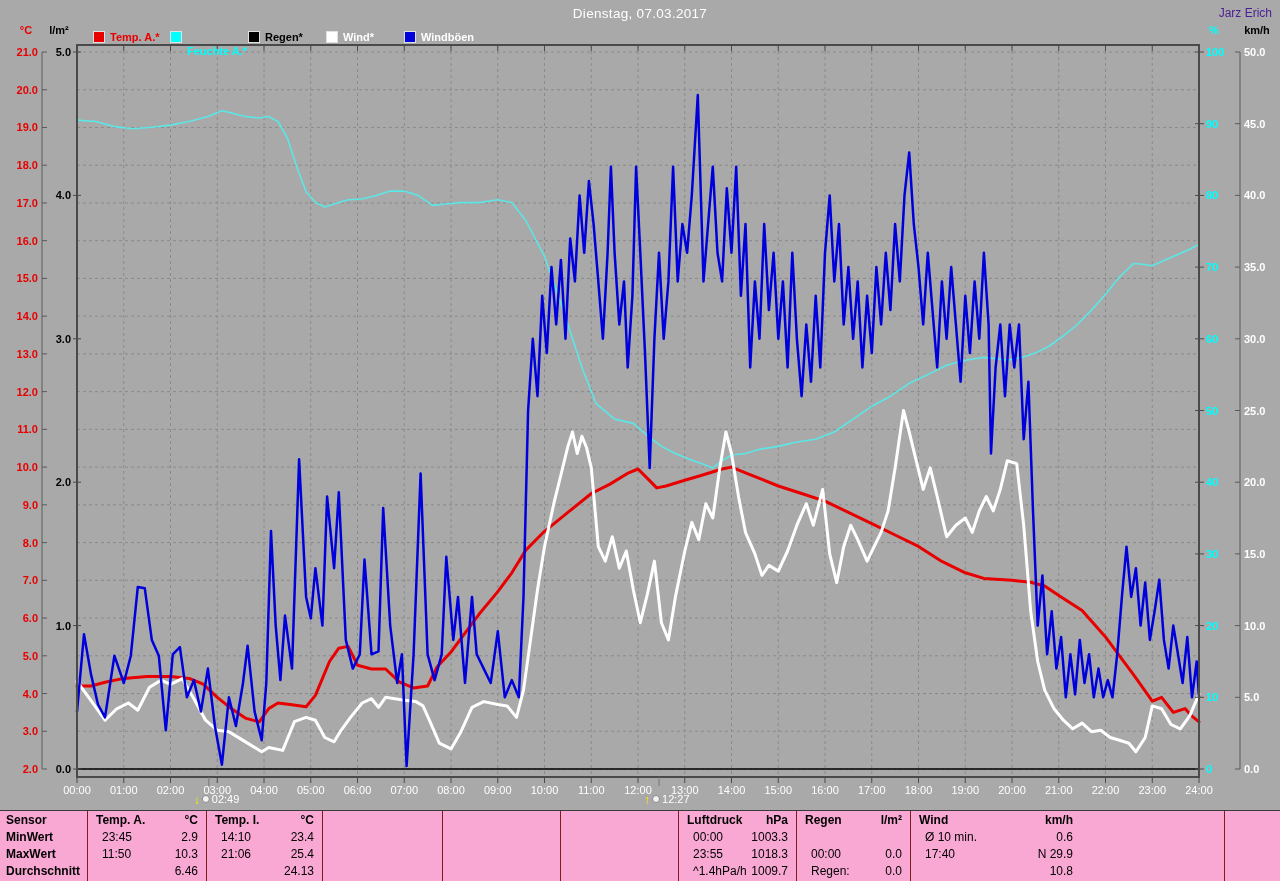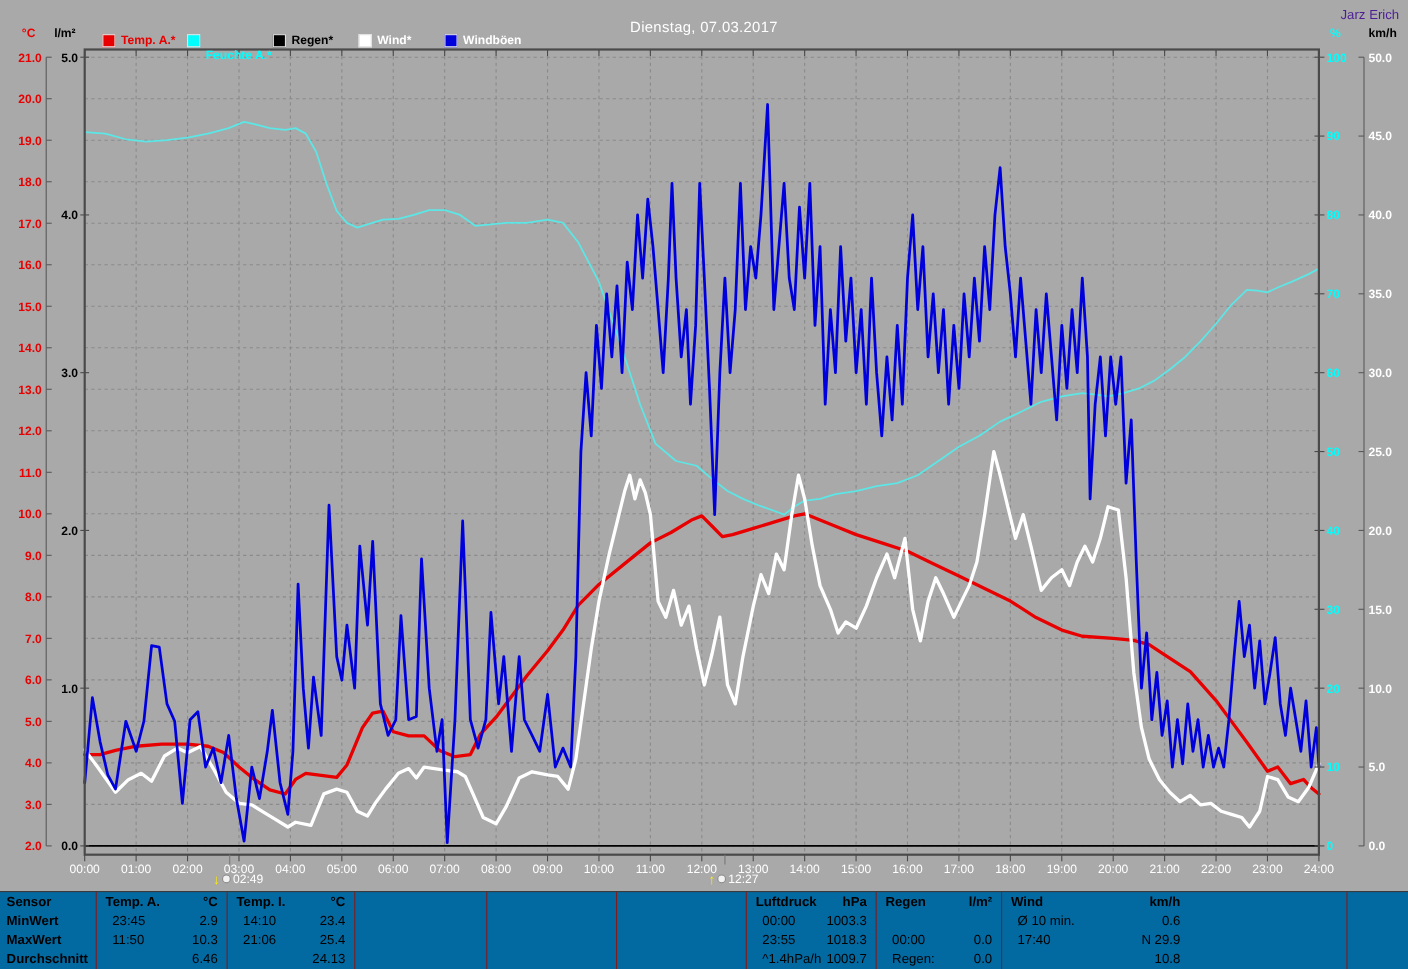--- a/index.html
+++ b/index.html
@@ -1,26 +1,26 @@
 <!DOCTYPE html>
 <html><head>
 <meta charset="utf-8">
 <style>
   html,body{margin:0;padding:0;background:#7d7d7d;}
   .screen{position:relative;width:1280px;height:881px;background:#a9a9a9;overflow:hidden;
           font-family:"Liberation Sans","DejaVu Sans",sans-serif;}
-  .chart-title{position:absolute;top:17px;left:0;width:100%;text-align:center;
+  .chart-title{position:absolute;top:6px;left:0;width:100%;text-align:center;
                color:#ffffff;font-size:13.5px;letter-spacing:.3px;}
   .watermark{position:absolute;top:6px;right:8px;color:#4c1d95;font-size:12px;}
   #legend{position:absolute;top:0;left:0;width:100%;height:45px;}
   .legend-item{position:absolute;top:30px;display:flex;align-items:center;height:14px;padding-left:20px;}
   .legend-swatch{display:inline-block;width:10px;height:10px;margin-right:5px;border:1px solid #e0e0e0;}
   .legend-label{font-size:11px;font-weight:bold;white-space:nowrap;}
   #chart{position:absolute;top:0;left:0;}
-  #stats-table{position:absolute;top:810px;left:0;width:1280px;height:70px;background:#0369a1;
+  #stats-table{position:absolute;top:810px;left:0;width:1280px;height:70px;background:#f9a8d4;
                border-top:1px solid #3a3a3a;border-bottom:1px solid #3a3a3a;display:flex;
                font-size:12px;color:#000;}
   .tcol{height:100%;box-sizing:border-box;flex:0 0 auto;}
   .tcol + .tcol{border-left:1px solid #7f1d1d;}
   .trow{height:17px;line-height:17px;display:flex;justify-content:space-between;white-space:nowrap;overflow:hidden;}
   .trow:first-child{margin-top:1px;}
   .trow .lft{padding-left:14px;}
   .trow .rgt{padding-right:8px;text-align:right;}
   .trow.hdr{font-weight:bold;}
   .trow.hdr .lft{padding-left:8px;}

